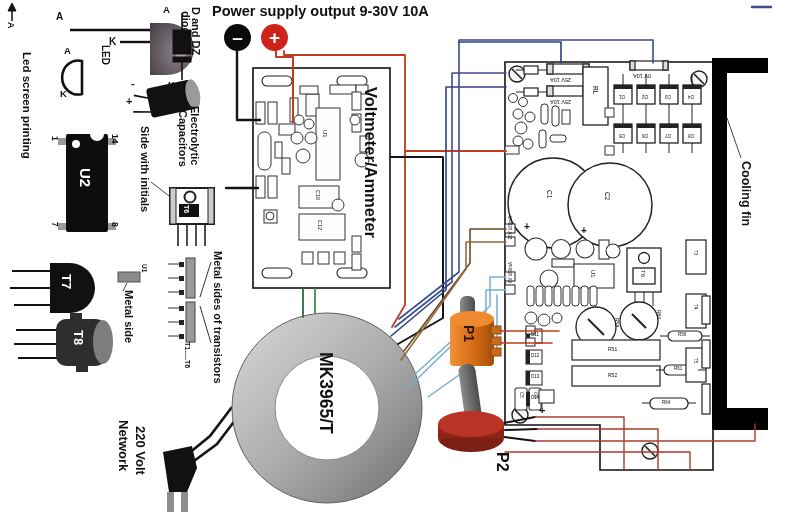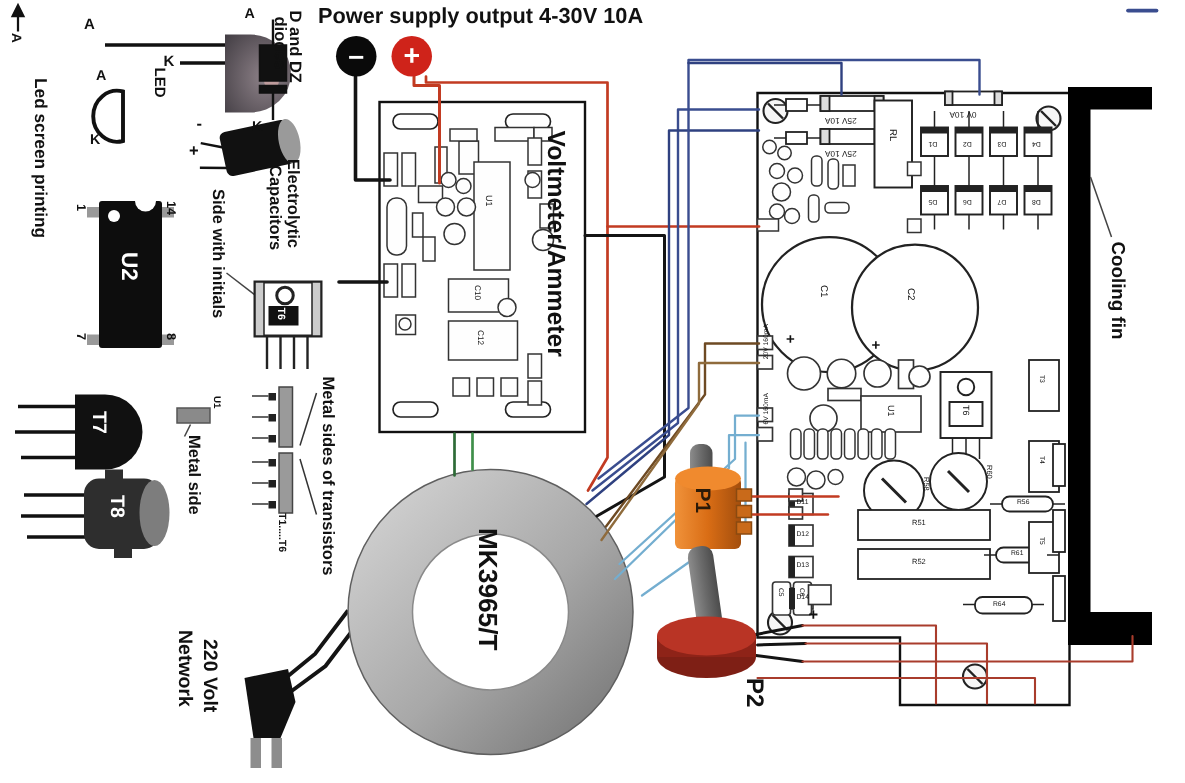--- a/index.html
+++ b/index.html
@@ -425,21 +425,21 @@
   <g>
     <g transform="rotate(-8 470 396)">
           <rect x="462" y="364" width="17" height="56" rx="7" fill="url(#shaftG)"></rect>
         </g>
     <ellipse cx="471" cy="438" rx="33" ry="14" fill="#7e1f15"></ellipse>
     <rect x="438" y="424" width="66" height="14" fill="#8e2318"></rect>
     <ellipse cx="471" cy="424" rx="33" ry="13" fill="#b93425"></ellipse>
   </g>
 </svg>
 
-<div class="lbl b" style="left:212px;top:4px;font-size:14.5px;">Power supply output 4-30V 10A</div>
+<div class="lbl b" style="left:212px;top:4px;font-size:14.5px;">Power supply output 9-30V 10A</div>
 <div class="term" style="left:224px;top:24px;background:#0a0a0a;">
       <span>–</span>
     </div>
 <div class="term" style="left:261px;top:24px;background:#cf231a;">
       <span>+</span>
     </div>
 
 <div class="lbl b v" style="left:6px;top:22px;font-size:9px;">A</div>
 <div class="lbl b" style="left:56px;top:12px;font-size:10px;">A</div>
 <div class="lbl b" style="left:109px;top:37px;font-size:10px;">K</div>

